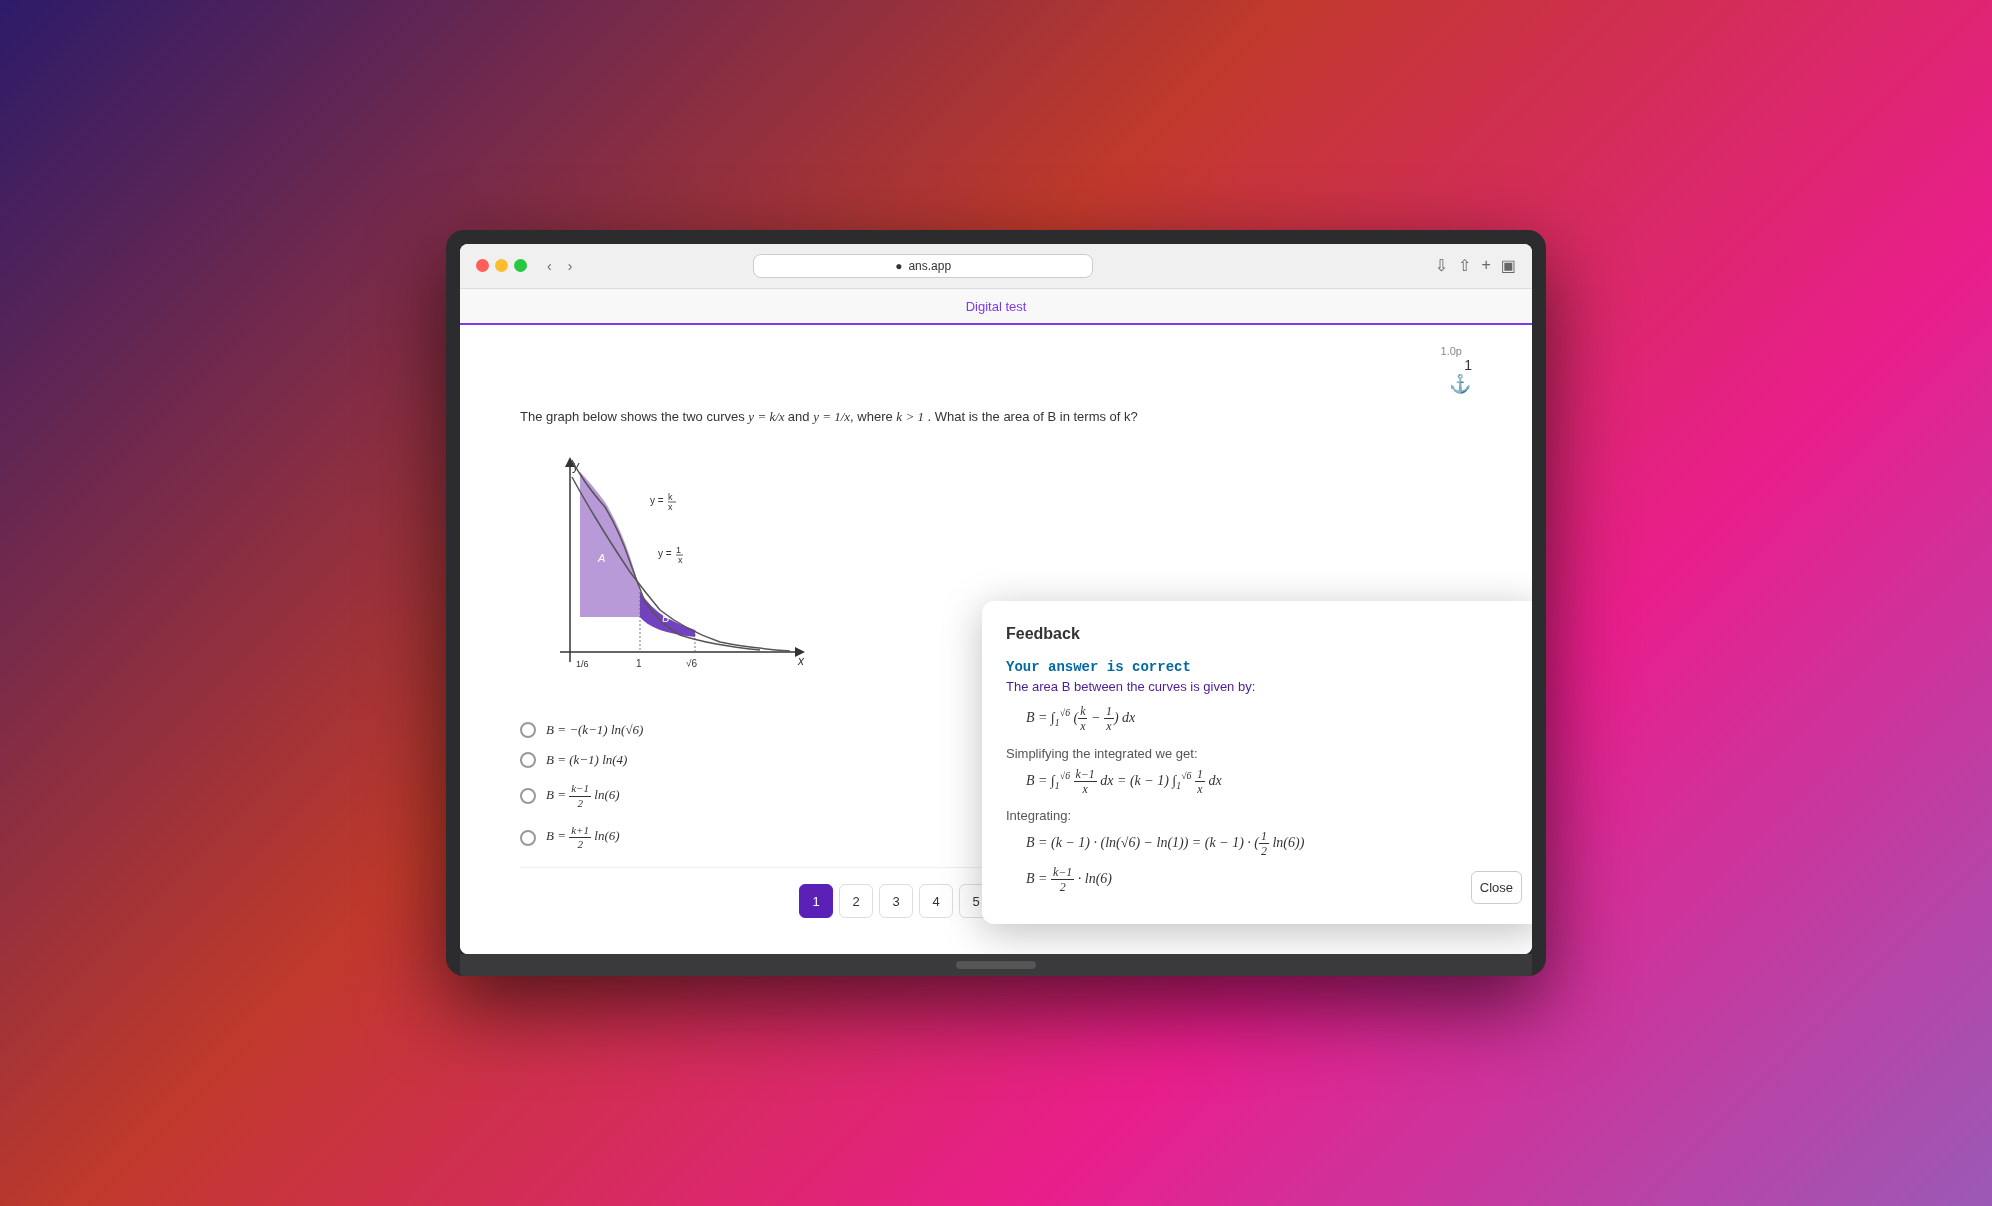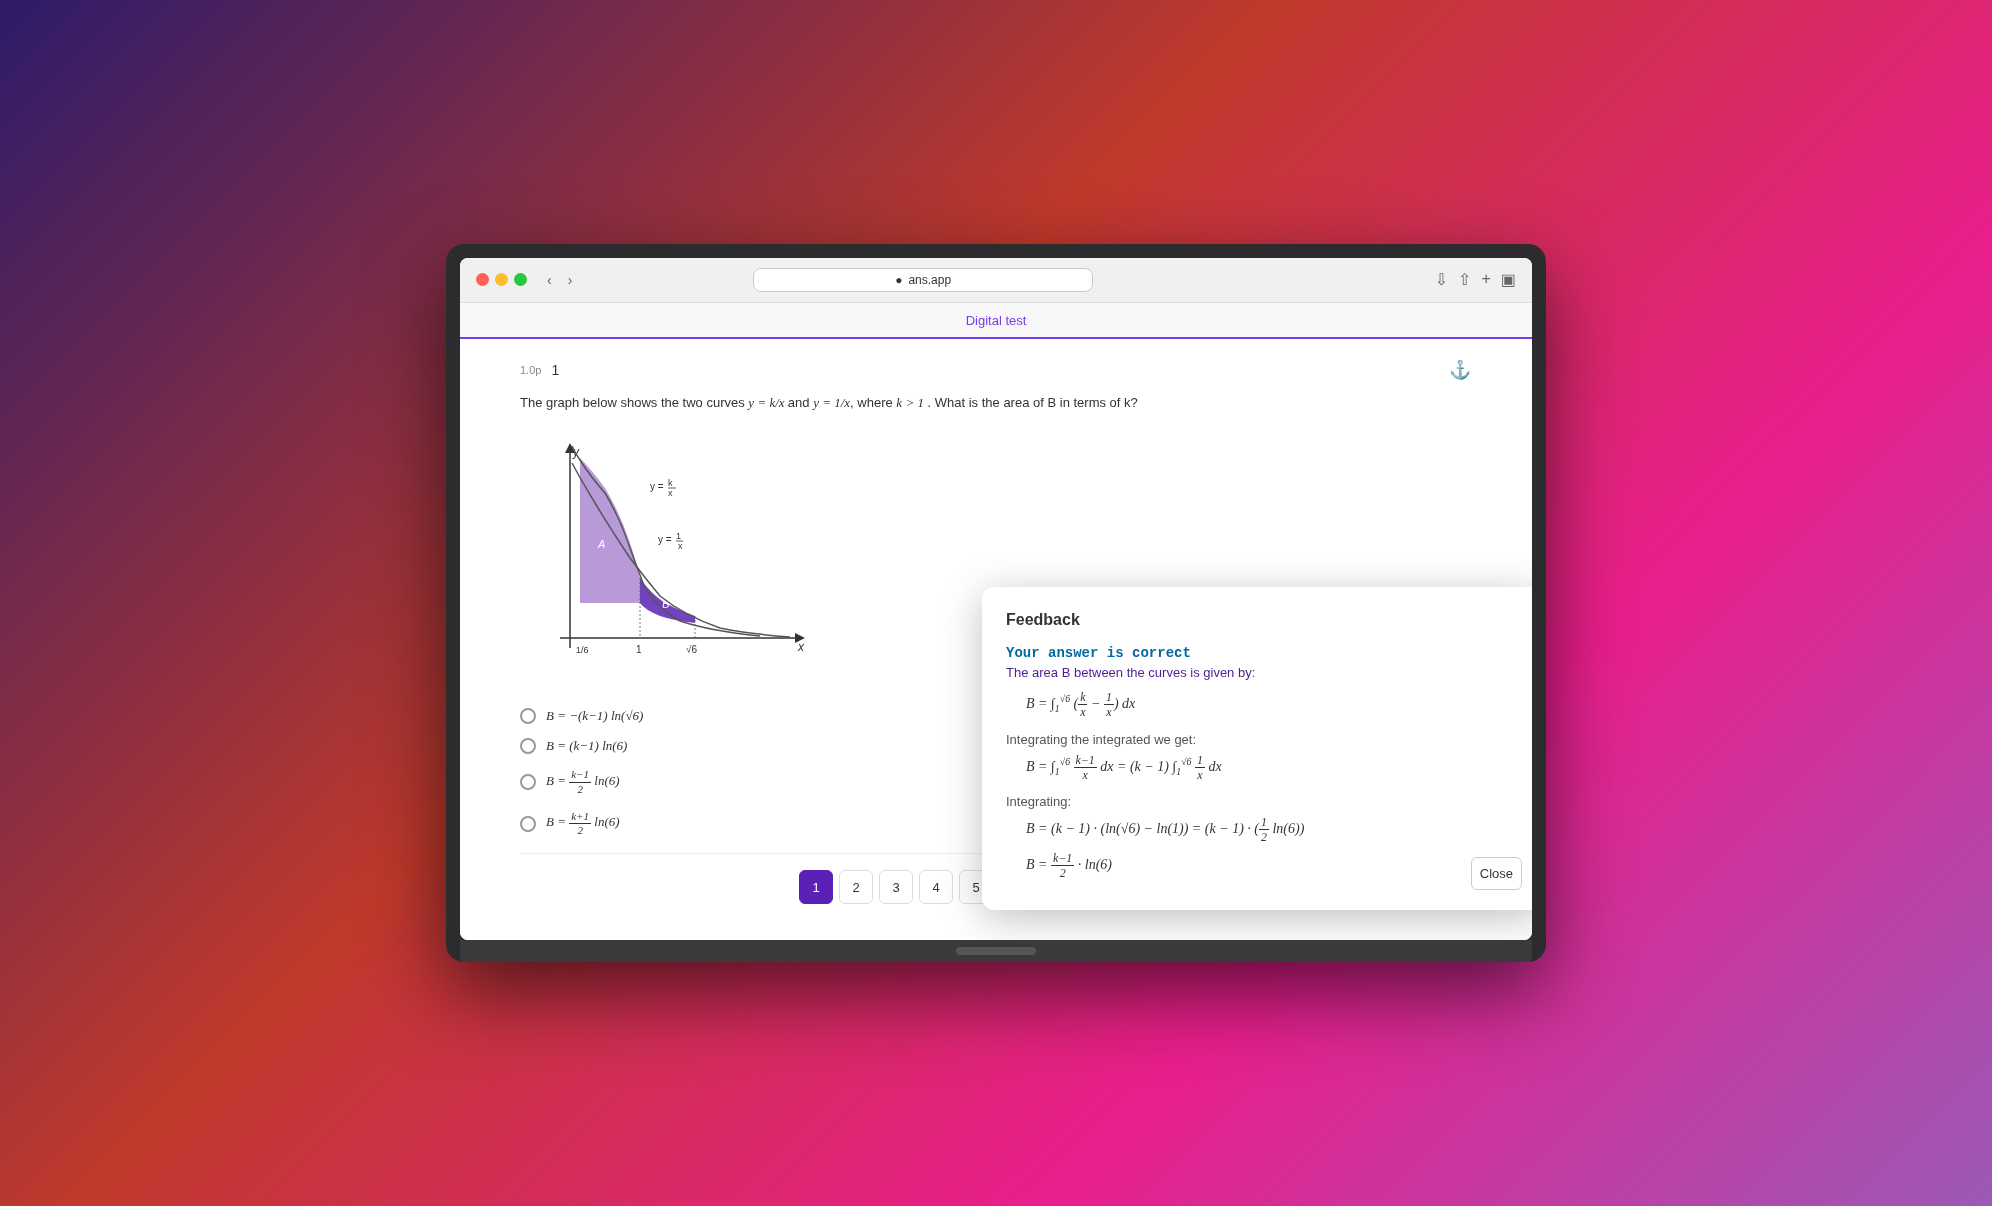--- a/index.html
+++ b/index.html
@@ -114,22 +114,23 @@
     
     .main-content {
       background: #fff;
       padding: 20px 60px 20px 60px;
       min-height: 580px;
       position: relative;
     }
 
     .question-header {
       display: flex;
-      align-items: center;
+      align-items: flex-end;
       margin-bottom: 12px;
+      flex-direction: column;
     }
 
     .question-points {
       font-size: 11px;
       color: #888;
       margin-right: 10px;
       white-space: nowrap;
     }
 
     .question-number {
@@ -420,21 +421,21 @@
       <div class="answer-choices">
         <div class="answer-choice">
           <div class="radio-btn"></div>
           <span>
             <span class="math">B = −(k−1) ln(√6)</span>
           </span>
         </div>
         <div class="answer-choice">
           <div class="radio-btn"></div>
           <span>
-            <span class="math">B = (k−1) ln(6)</span>
+            <span class="math">B = (k−1) ln(4)</span>
           </span>
         </div>
         <div class="answer-choice">
           <div class="radio-btn"></div>
           <span>
             <span class="math">B = <span class="frac">
                   <span class="num">k−1</span>
                   <span class="den">2</span>
                 </span> ln(6)</span>
           </span>
@@ -460,21 +461,21 @@
         <div class="feedback-math integral-block">
           <span class="math">B = ∫<sub>1</sub><sup>√6</sup> (<span class="frac">
                 <span class="num">k</span>
                 <span class="den">x</span>
               </span> − <span class="frac">
                 <span class="num">1</span>
                 <span class="den">x</span>
               </span>) dx</span>
         </div>
 
-        <div class="feedback-section-title">Integrating the integrated we get:</div>
+        <div class="feedback-section-title">Simplifying the integrated we get:</div>
 
         <div class="feedback-math integral-block">
           <span class="math">B = ∫<sub>1</sub><sup>√6</sup> <span class="frac">
                 <span class="num">k−1</span>
                 <span class="den">x</span>
               </span> dx = (k − 1) ∫<sub>1</sub><sup>√6</sup> <span class="frac">
                 <span class="num">1</span>
                 <span class="den">x</span>
               </span> dx</span>
         </div>

